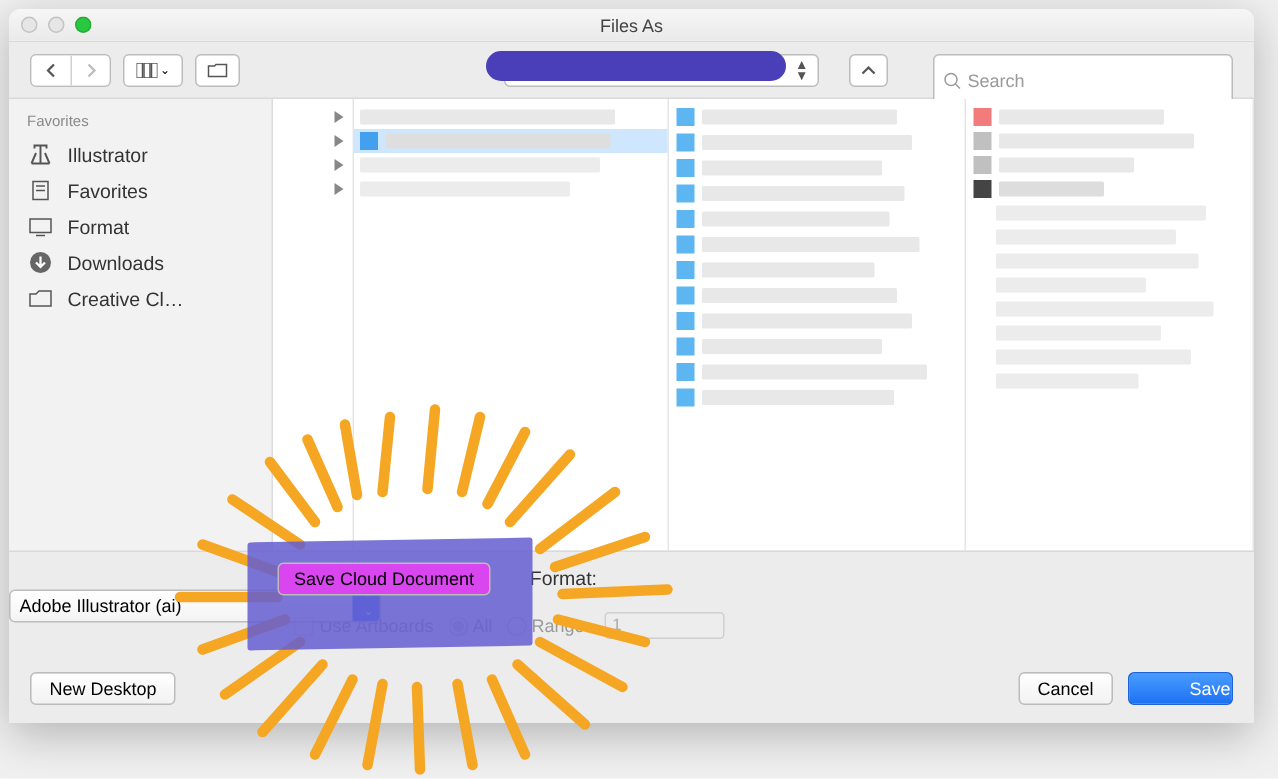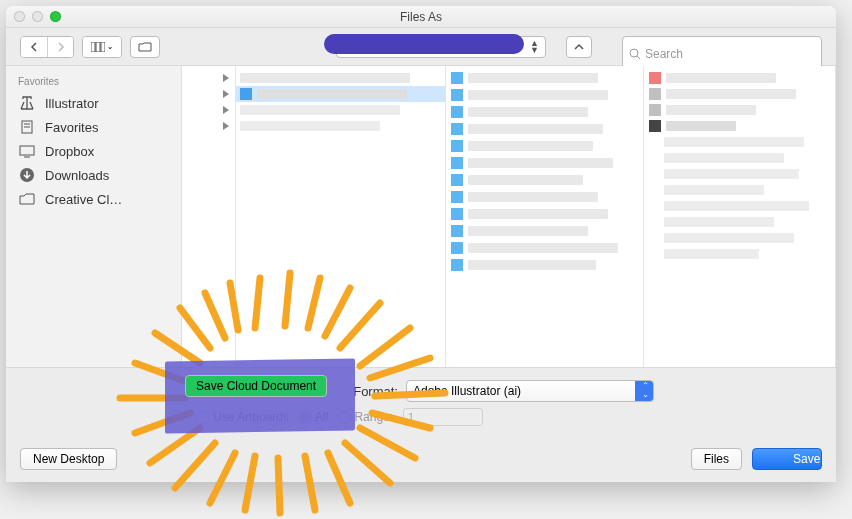--- a/index.html
+++ b/index.html
@@ -35,34 +35,34 @@
   .columns { flex:1; display:flex; overflow:hidden;}
   .col { border-right:1px solid #e5e5e5; position:relative;}
   .col1 { width:54px; background:#fff;}
   .col2 { width:210px; background:#fff;}
   .col3 { width:198px; background:#fff;}
   .col4 { flex:1; background:#fff;}
   .blurrow { height:16px; display:flex; align-items:center;}
   .blurrow .bar { height:10px; border-radius:1px;}
   .tri { width:0;height:0;border-top:4px solid transparent;border-bottom:4px solid transparent;border-left:6px solid #888;}
   .options { background:#ececec; border-top:1px solid #d9d9d9; padding:10px 0; position:relative;}
-  .opt-row { display:flex; align-items:center; height:26px;}
+  .opt-row { display:flex; align-items:flex-start; height:26px;flex-direction:column;}
   .opt-row label { width:400px; text-align:right; padding-right:8px; font-size:13px; color:#333;}
   select.format { width:248px; height:22px; border:1px solid #bcbcbc; border-radius:4px; background:linear-gradient(#fff,#f4f4f4); font-size:12px; padding:0 6px; appearance:none; position:relative;}
   .format-wrap { position:relative;}
   .format-wrap::after { content:""; position:absolute; right:1px; top:1px; width:18px; height:20px; background:#3b7cf4; border-radius:0 3px 3px 0; pointer-events:none;}
   .format-wrap::before { content:"⌃\A⌄"; white-space:pre; position:absolute; right:5px; top:1px; color:#fff; font-size:8px; line-height:9px; z-index:2; pointer-events:none;}
   .artboards-row { display:flex; align-items:center; height:26px; color:#9a9a9a; font-size:12px; padding-left:190px; gap:10px;}
   .artboards-row input[type=checkbox]{ opacity:.5;}
   .radio { display:inline-flex; align-items:center; gap:3px;}
   .range-input { width:80px; height:18px; border:1px solid #cfcfcf; border-radius:3px; font-size:11px; padding:0 4px; color:#aaa;}
   .footer { padding:8px 14px 12px 14px; display:flex; align-items:center; background:#ececec;}
   .btn { height:22px; border:1px solid #bcbcbc; border-radius:4px; background:linear-gradient(#fff,#f2f2f2); font-size:12px; padding:0 12px; cursor:pointer;}
   .btn.primary { background:linear-gradient(#4a9bff,#1d72f3); color:#fff; border-color:#1d62d6;padding-left:40px;}
-  .cloud-btn { position:absolute; left:185px; top:375px; z-index:50; background:#22c55e; border:1px solid #bcbcbc; border-radius:4px; height:22px; font-size:12px; padding:0 10px; cursor:pointer;}
+  .cloud-btn { position:absolute; left:185px; top:375px; z-index:50; background:#d946ef; border:1px solid #bcbcbc; border-radius:4px; height:22px; font-size:12px; padding:0 10px; cursor:pointer;}
   .highlight-box { position:absolute; left:165px; top:360px; width:190px; height:72px; background:#645ed0; opacity:.86; z-index:40; border-radius:2px; transform:skewY(-1deg);}
   .rays { position:absolute; left:60px; top:248px; width:430px; height:270px; z-index:30; pointer-events:none;}
   .rays path { stroke:#f5a623; stroke-width:7; fill:none; stroke-linecap:round;}
 </style>
 </head>
 <body>
 
 <div class="window">
   <div class="titlebar">
     <div class="traffic">
@@ -142,21 +142,21 @@
             <line x1="6" y1="5" x2="12" y2="5" stroke="#555"></line>
             <line x1="6" y1="8" x2="12" y2="8" stroke="#555"></line>
           </svg>
         <span>Favorites</span>
       </div>
       <div class="sb-item">
         <svg width="18" height="16">
             <rect x="2" y="3" width="14" height="9" fill="none" stroke="#555"></rect>
             <line x1="6" y1="14" x2="12" y2="14" stroke="#555"></line>
           </svg>
-        <span>Dropbox</span>
+        <span>Format</span>
       </div>
       <div class="sb-item">
         <svg width="18" height="16">
             <circle cx="9" cy="8" r="7" fill="#666"></circle>
             <path d="M9 4 L9 10 M6 8 L9 11 L12 8" stroke="#fff" fill="none" stroke-width="1.5"></path>
           </svg>
         <span>Downloads</span>
       </div>
       <div class="sb-item">
         <svg width="18" height="16">
@@ -317,21 +317,21 @@
           <input type="radio" disabled="" style="">
           <span>Range:</span>
         </label>
       <input class="range-input" disabled="" value="1" style="">
     </div>
   </div>
 
   <div class="footer">
     <button class="btn">New Desktop</button>
     <div style="flex:1"></div>
-    <button class="btn" style="margin-right:10px;">Files</button>
+    <button class="btn" style="margin-right:10px;">Cancel</button>
     <button class="btn primary" style="width:70px;">Save</button>
   </div>
 </div>
 
 <div class="highlight-box"></div>
 <button class="cloud-btn">Save Cloud Document</button>
 
 <svg class="rays" viewBox="0 0 430 270">
   <path d="M200 30 L195 80"></path>
     <path d="M230 25 L225 78"></path>

